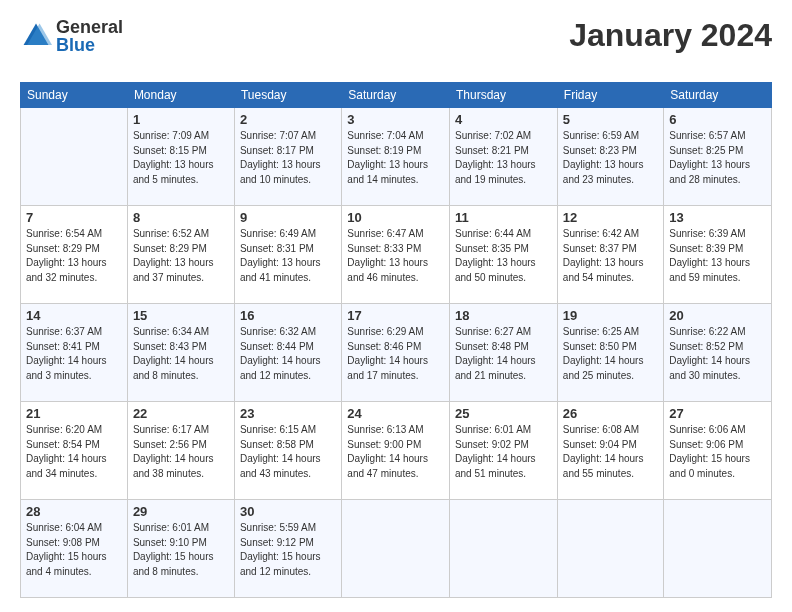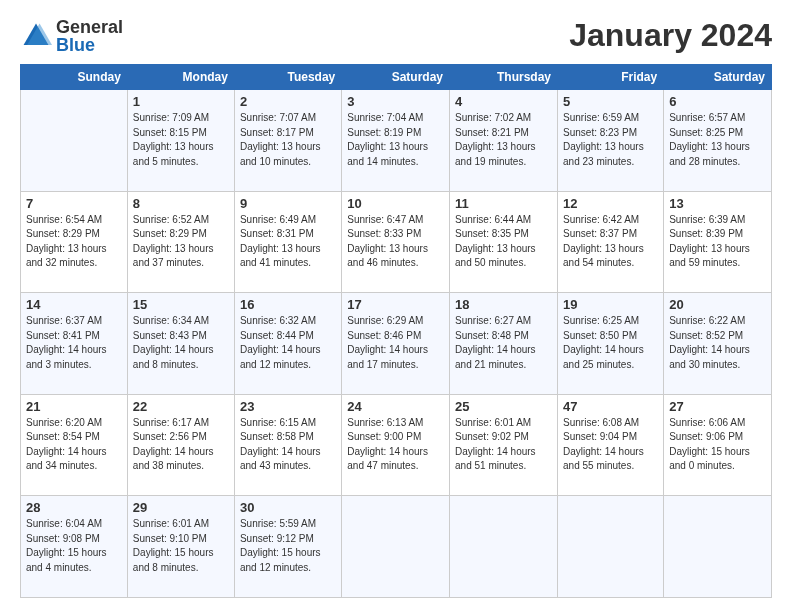--- a/index.html
+++ b/index.html
@@ -14,21 +14,21 @@
       width: 792px;
       height: 612px;
       padding: 18px 20px 14px 20px;
       display: flex;
       flex-direction: column;
     }
     .header {
       display: flex;
       justify-content: space-between;
       align-items: center;
-      margin-bottom: 10px;
+      margin-bottom: 28px;
     }
     .logo {
       display: flex;
       align-items: center;
     }
     .logo-text {
       display: flex;
       flex-direction: column;
       line-height: 1;
     }
@@ -62,24 +62,24 @@
     }
     .calendar {
       flex: 1;
       border-collapse: collapse;
       width: 100%;
       font-size: 10.5px;
     }
     .calendar th {
       background: #2a6ab5;
       color: #fff;
-      text-align: right;
+      text-align: left;
       padding: 5px 6px;
       font-size: 12px;
-      font-weight: bold;
+      font-weight: normal;
       border: 1px solid #2a6ab5;
     }
     .calendar td {
       border: 1px solid #ccc;
       vertical-align: top;
       padding: 4px 5px;
       width: 113px;
       height: 90px;
       color: #333;
     }
@@ -239,21 +239,21 @@
           </td>
           <td>
             <span class="cell-day">24</span>
             <div class="cell-info"><span>Sunrise: 6:13 AM</span><br><span>Sunset: 9:00 PM</span><br><span>Daylight: 14 hours and 47 minutes.</span></div>
           </td>
           <td>
             <span class="cell-day">25</span>
             <div class="cell-info"><span>Sunrise: 6:01 AM</span><br><span>Sunset: 9:02 PM</span><br><span>Daylight: 14 hours and 51 minutes.</span></div>
           </td>
           <td>
-            <span class="cell-day">47</span>
+            <span class="cell-day">26</span>
             <div class="cell-info"><span>Sunrise: 6:08 AM</span><br><span>Sunset: 9:04 PM</span><br><span>Daylight: 14 hours and 55 minutes.</span></div>
           </td>
           <td>
             <span class="cell-day">27</span>
             <div class="cell-info"><span>Sunrise: 6:06 AM</span><br><span>Sunset: 9:06 PM</span><br><span>Daylight: 15 hours and 0 minutes.</span></div>
           </td>
         </tr>
         <tr class="week-row">
           <td>
             <span class="cell-day">28</span>

